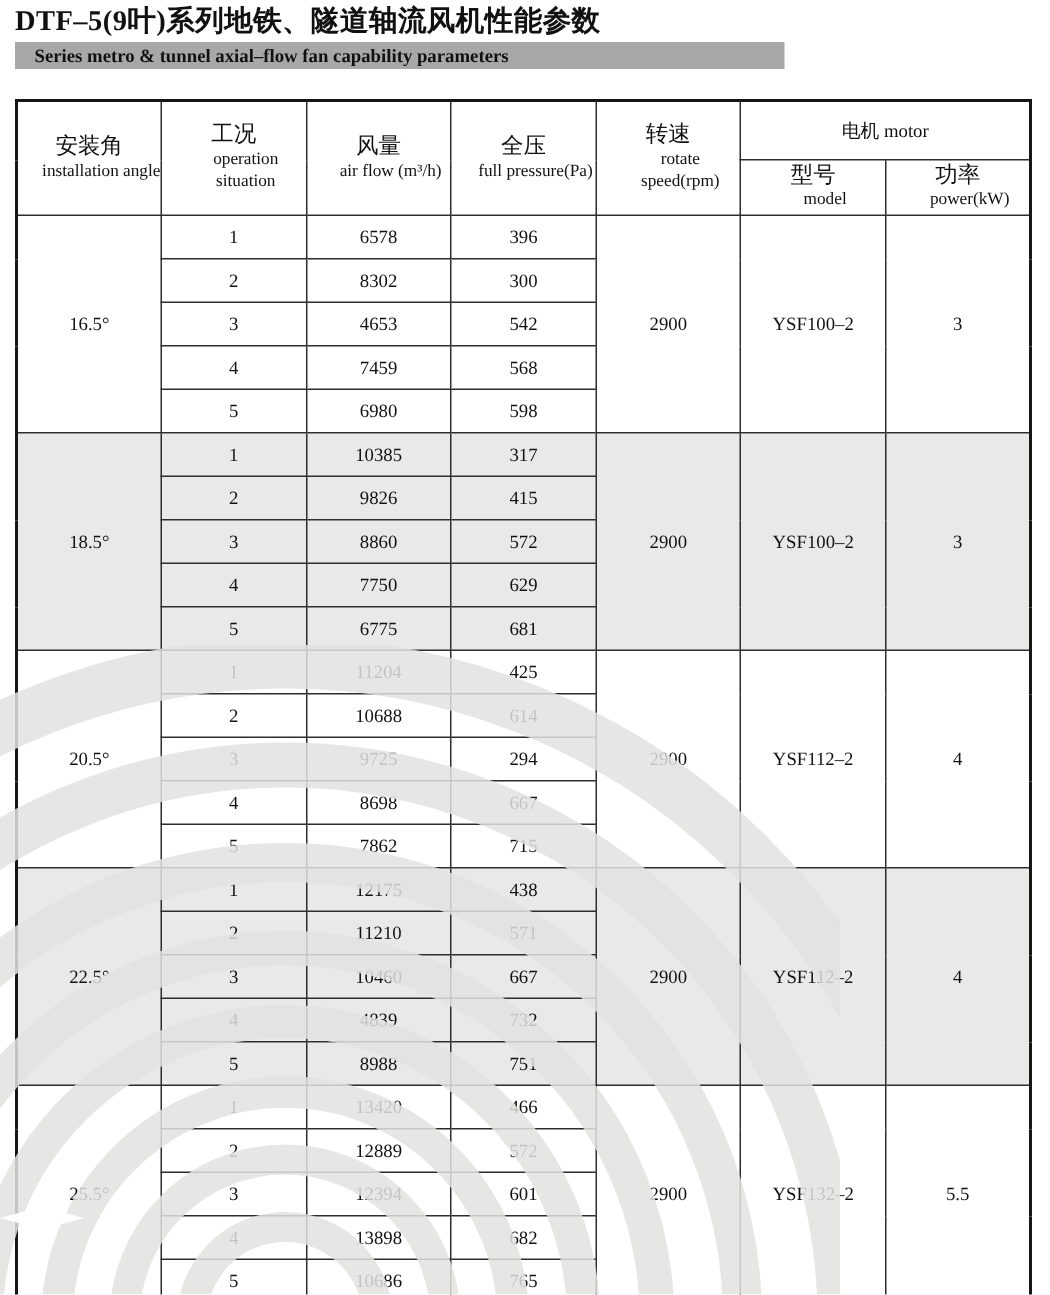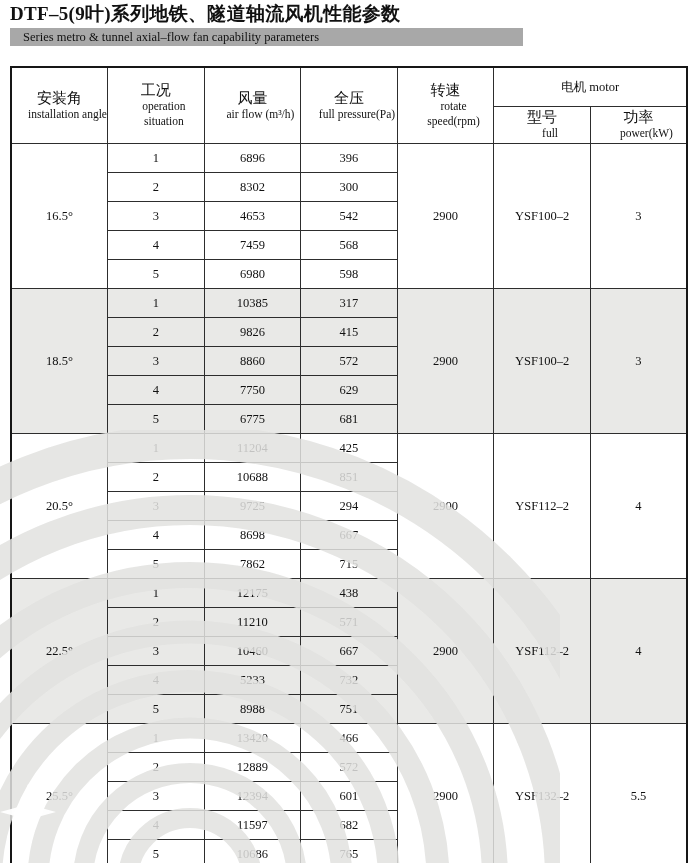--- a/index.html
+++ b/index.html
@@ -8,21 +8,21 @@
     background:#ffffff;color:#111;
     font-family:"Liberation Serif","DejaVu Serif",serif;
   }
   .doc-title{
     position:absolute;left:10px;top:1px;
     font-size:19px;font-weight:bold;letter-spacing:.3px;white-space:nowrap;
   }
   .subtitle-band{
     position:absolute;left:10px;top:28px;width:513px;height:18px;
     background:#a8a8a8;box-sizing:border-box;
-    font-weight:normal;font-size:12.5px;line-height:18px;padding-left:13px;
+    font-weight:bold;font-size:12.5px;line-height:18px;padding-left:13px;
     white-space:nowrap;
   }
   table.params{
     position:absolute;left:10px;top:66px;width:678px;
     border-collapse:collapse;table-layout:fixed;
     border:2px solid #161616;
     z-index:1;
   }
   .params th,.params td{
     border:1px solid #2d2d2d;
@@ -70,33 +70,33 @@
         <span class="en">rotate speed(rpm)</span>
       </th>
       <th colspan="2">
         <span>电机</span>
         <span>motor</span>
       </th>
     </tr>
     <tr class="h2">
       <th>
         <span class="zh">型号</span>
-        <span class="en">full</span>
+        <span class="en">model</span>
       </th>
       <th>
         <span class="zh">功率</span>
         <span class="en">power(kW)</span>
       </th>
     </tr>
   </thead>
   <tbody>
       <tr>
         <td rowspan="5">16.5°</td>
         <td>1</td>
-        <td>6896</td>
+        <td>6578</td>
         <td>396</td>
         <td rowspan="5">2900</td>
         <td rowspan="5">YSF100–2</td>
         <td rowspan="5">3</td>
       </tr>
       <tr>
         <td>2</td>
         <td>8302</td>
         <td>300</td>
       </tr>
@@ -149,21 +149,21 @@
         <td>1</td>
         <td>11204</td>
         <td>425</td>
         <td rowspan="5">2900</td>
         <td rowspan="5">YSF112–2</td>
         <td rowspan="5">4</td>
       </tr>
       <tr>
         <td>2</td>
         <td>10688</td>
-        <td>851</td>
+        <td>614</td>
       </tr>
       <tr>
         <td>3</td>
         <td>9725</td>
         <td>294</td>
       </tr>
       <tr>
         <td>4</td>
         <td>8698</td>
         <td>667</td>
@@ -187,21 +187,21 @@
         <td>11210</td>
         <td>571</td>
       </tr>
       <tr class="shaded">
         <td>3</td>
         <td>10460</td>
         <td>667</td>
       </tr>
       <tr class="shaded">
         <td>4</td>
-        <td>5233</td>
+        <td>4839</td>
         <td>732</td>
       </tr>
       <tr class="shaded">
         <td>5</td>
         <td>8988</td>
         <td>751</td>
       </tr>
       <tr>
         <td rowspan="5">25.5°</td>
         <td>1</td>
@@ -216,21 +216,21 @@
         <td>12889</td>
         <td>572</td>
       </tr>
       <tr>
         <td>3</td>
         <td>12394</td>
         <td>601</td>
       </tr>
       <tr>
         <td>4</td>
-        <td>11597</td>
+        <td>13898</td>
         <td>682</td>
       </tr>
       <tr>
         <td>5</td>
         <td>10686</td>
         <td>765</td>
       </tr>
     </tbody>
 </table>
 

